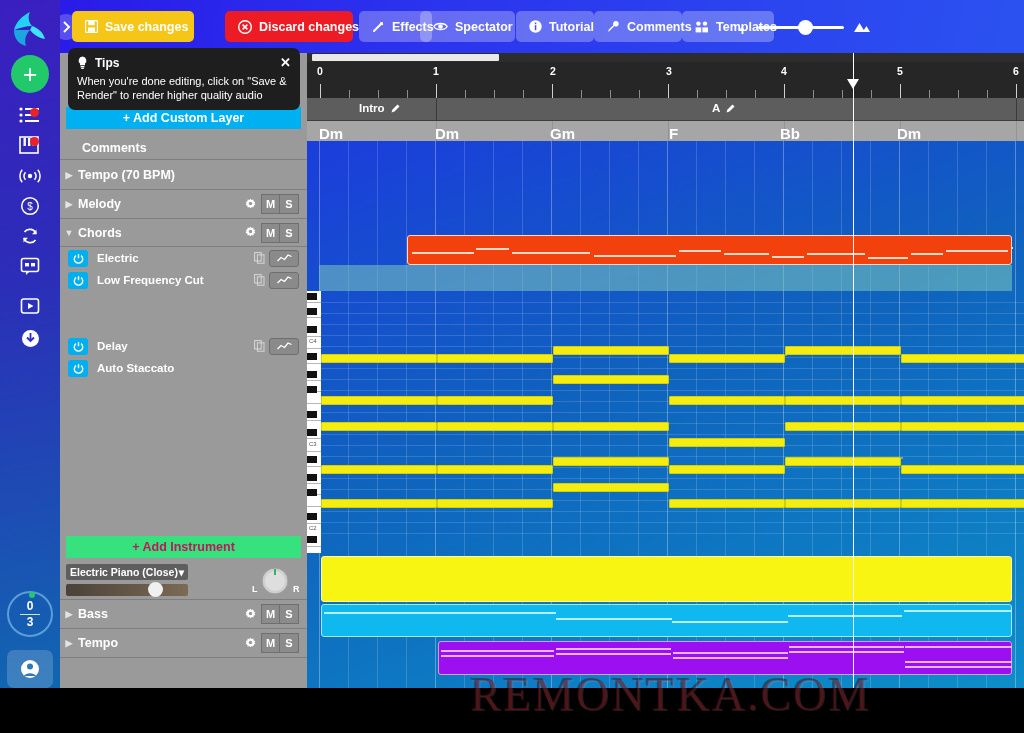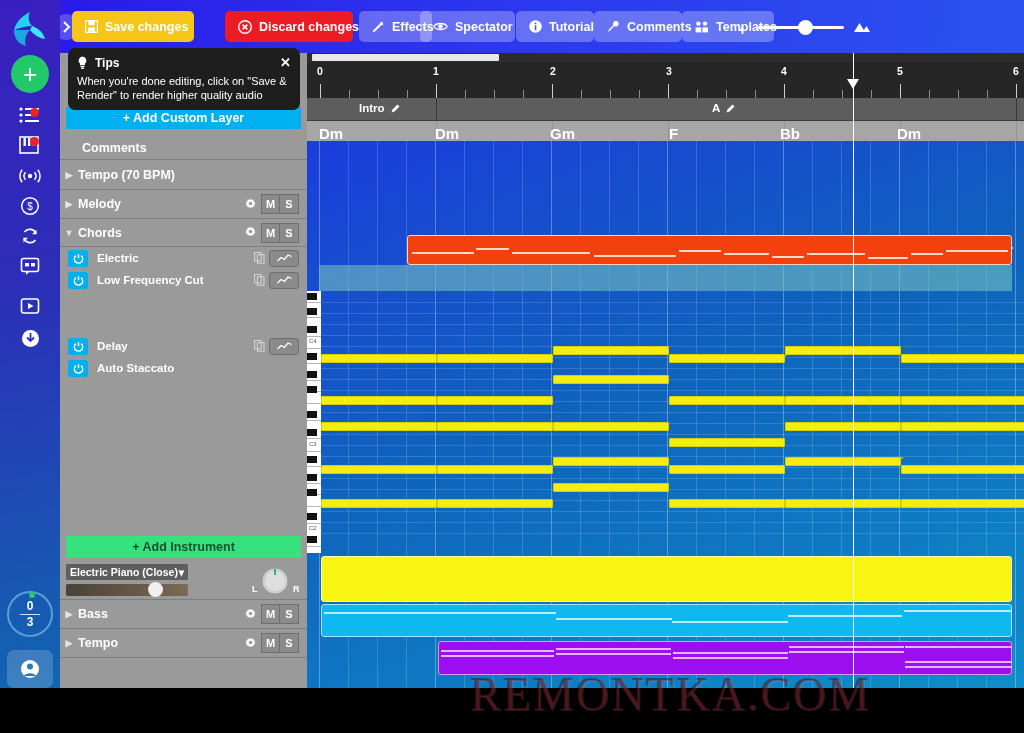--- a/index.html
+++ b/index.html
@@ -115,21 +115,21 @@
   .fx-row .fxname { flex: 1; margin-left: 9px; }
   .copy-ico { width: 20px; display: flex; justify-content: center; opacity: .8; }
   .auto-btn {
     width: 30px; height: 17px; margin-right: 8px; background: #8a8a8a;
     border: 1px solid #6f6f6f; border-radius: 3px;
     display: flex; align-items: center; justify-content: center;
   }
 
   #add-instrument {
     position: absolute; left: 6px; top: 483px; width: 235px; height: 22px;
-    background: #37e27e; color: #14532d; font-size: 12.5px; font-weight: bold;
+    background: #37e27e; color: #be185d; font-size: 12.5px; font-weight: bold;
     display: flex; align-items: center; justify-content: center;
   }
   #instrument-row {
     position: absolute; left: 0; top: 509px; width: 247px; height: 38px;
     border-bottom: 1px solid #7e7e7e;
   }
   #inst-select {
     position: absolute; left: 6px; top: 2px; width: 122px; height: 16px;
     background: #5e5e5e; color: #fff; font-size: 10.5px; font-weight: bold;
     display: flex; align-items: center; padding: 0 4px; border-radius: 2px;

